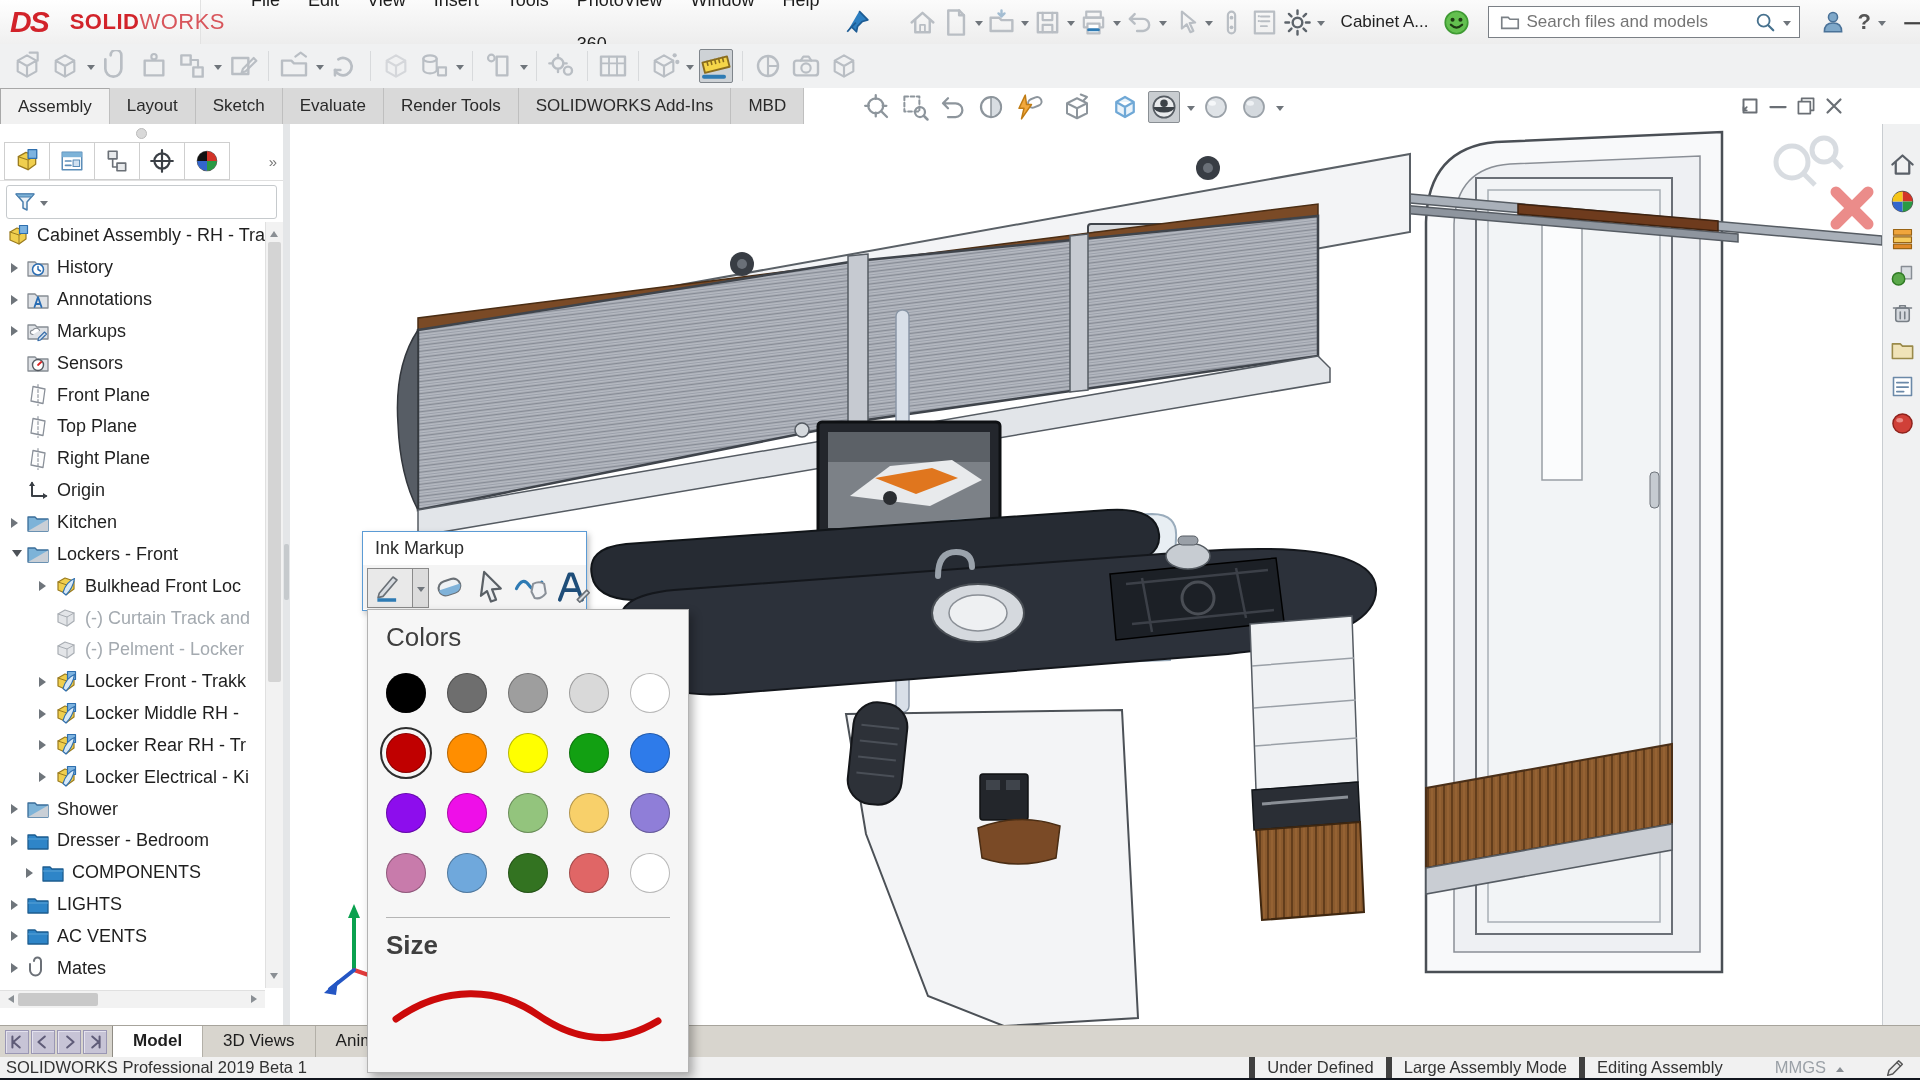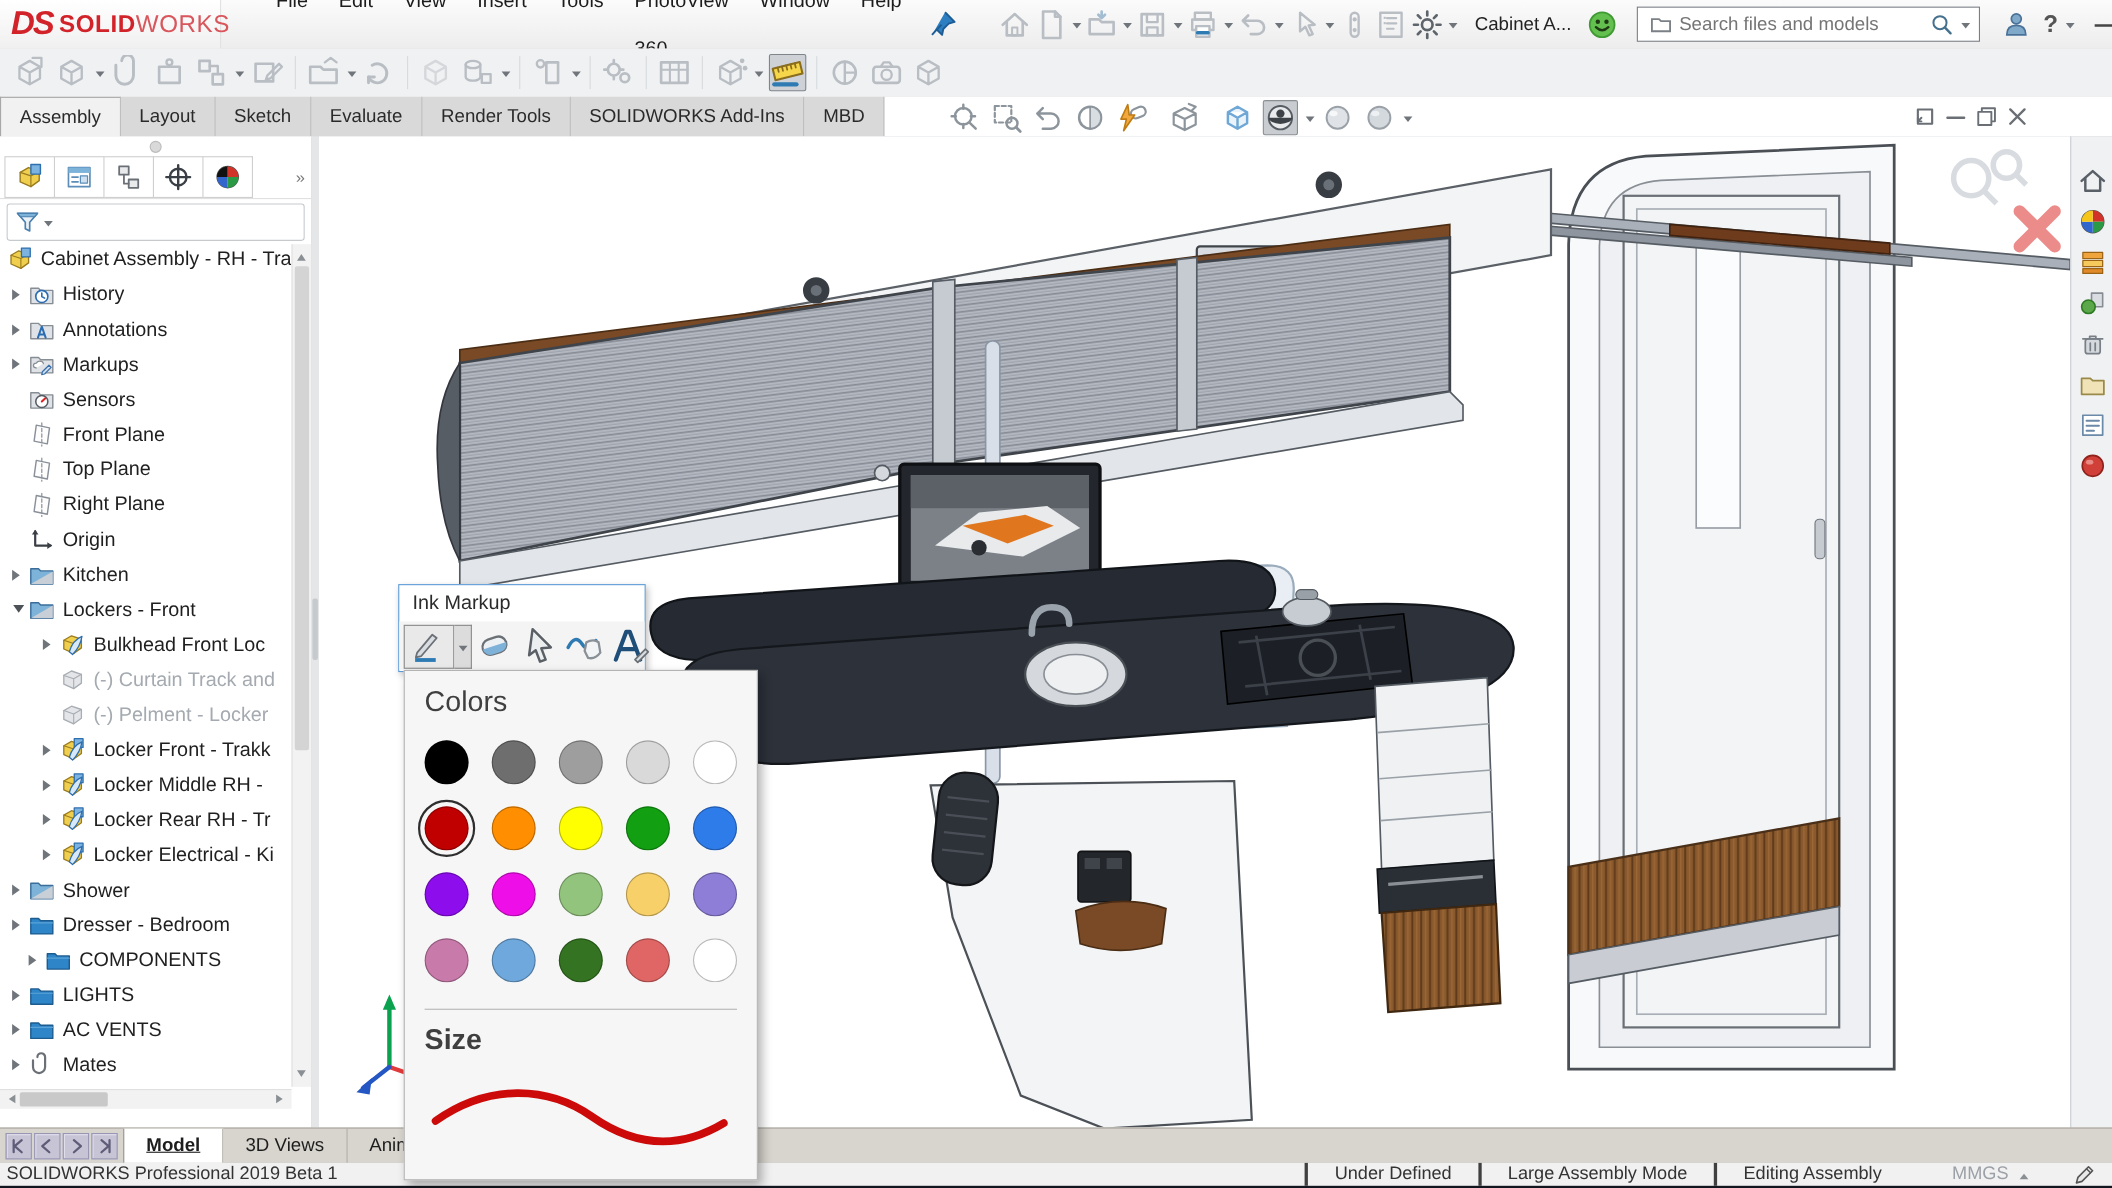--- a/index.html
+++ b/index.html
@@ -7,21 +7,21 @@
        font-family:"Liberation Sans",sans-serif;-webkit-font-smoothing:antialiased;}
   .abs{position:absolute;}
   .icon{display:inline-flex;align-items:center;justify-content:center;flex:none;}
   .icon svg{width:100%;height:100%;}
   .dd{width:0;height:0;border:4px solid transparent;border-top:5px solid #6f757b;margin:6px 2px 0 3px;flex:none;}
 
   
   .titlebar{left:0;top:0;width:1920px;height:44px;background:linear-gradient(#fbfbfb,#ededed);
             border-bottom:1px solid #d2d2d2;display:flex;align-items:center;}
   .brand{width:190px;height:100%;display:flex;align-items:center;padding-left:10px;border-right:1px solid #e2e2e2;background:linear-gradient(#fff,#f0f0f0);}
-  .brand .ds{font-style:italic;font-weight:bold;font-size:30px;color:#d2232a;letter-spacing:-2px;margin-right:6px;}
+  .brand .ds{font-style:italic;font-weight:bold;font-size:30px;color:#d2232a;letter-spacing:-2px;margin-right:22px;}
   .brand .b1{font-weight:bold;color:#d2232a;font-size:22px;letter-spacing:.5px;text-align:center;}
   .brand .b2{color:#d8565c;font-size:22px;letter-spacing:.5px;}
   .menubar{display:flex;margin-left:36px;}
   .menubar .mi{padding:0 14px;font-size:18px;color:#1c1c1c;line-height:44px;cursor:default;}
   .pin{width:26px;height:26px;margin:0 10px;}
   .qtools{display:flex;align-items:center;margin-left:26px;}
   .qt{width:29px;height:29px;margin:0 2px;}
   .docname{font-size:17px;color:#222;margin:0 6px 0 14px;white-space:nowrap;}
   .smiley{width:27px;height:27px;margin:0 8px;}
   .searchbox{display:flex;align-items:center;width:318px;height:30px;border:1px solid #7a7f85;background:#fff;margin:0 10px;padding:0 6px;}
@@ -112,26 +112,26 @@
   .cphead2{font-size:26px;font-weight:bold;color:#3f3f3f;margin:12px 0 0 18px;}
   .strokewrap{margin:10px 0 0 18px;}
   .sliderwrap{position:relative;margin:18px 18px 0 18px;height:26px;}
   .sliderthumb{position:absolute;top:1px;width:22px;height:22px;border-radius:50%;background:#8f8f8f;border:1.5px solid #6c6c6c;}
 
   
   .bottombar{left:0;top:1025px;width:1920px;height:31px;background:#d8d5ce;border-top:1px solid #a7a49c;display:flex;align-items:stretch;z-index:10;}
   .navbtns{display:flex;align-items:center;padding:0 4px;}
   .nb{width:22px;height:22px;background:#c7c4d6;border:1px solid #9a97b4;box-shadow:inset 1px 1px 0 #e4e2ee;margin:0 1px;display:flex;align-items:center;justify-content:center;}
   .btab{padding:0 20px;font-size:17px;color:#1d1d1d;line-height:30px;border-right:1px solid #b3b0a8;white-space:nowrap;}
-  .btab.active{background:#fff;font-weight:bold;border-left:1px solid #8f8c84;text-decoration:underline;}
+  .btab.active{background:#fff;font-weight:bold;border-left:1px solid #8f8c84;}
   .statusbar{left:0;top:1056px;width:1920px;height:21px;background:#f1f1f1;border-top:1px solid #c3c7cb;
              display:flex;align-items:center;font-size:16.5px;color:#333;z-index:5;}
   .stleft{margin-left:6px;}
   .stright{margin-left:auto;display:flex;align-items:center;height:100%;}
-  .stitem{padding:0 24px;border-left:3px solid #404040;height:100%;display:flex;align-items:center;}
+  .stitem{padding:0 12px;border-left:6px solid #404040;height:100%;display:flex;align-items:center;}
   .stunits{color:#9ba1a7;padding:0 10px 0 40px;}
   .stcaret{width:0;height:0;border:4px solid transparent;border-bottom:5px solid #8a8f94;margin-right:40px;}
   .sticon{width:22px;height:22px;margin-right:14px;}
   .edge{left:0;top:1077px;width:1920px;height:3px;background:#12161e;}
 </style>
 </head>
 <body>
 
 <div class="app">
 

